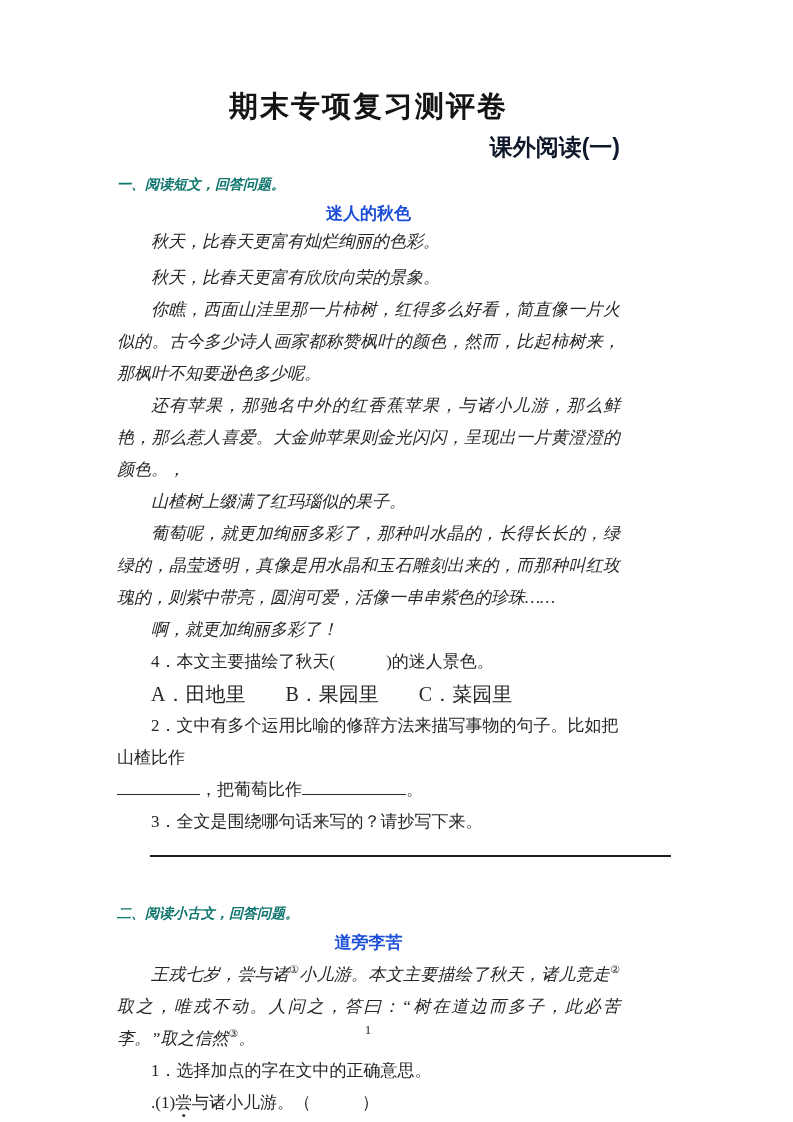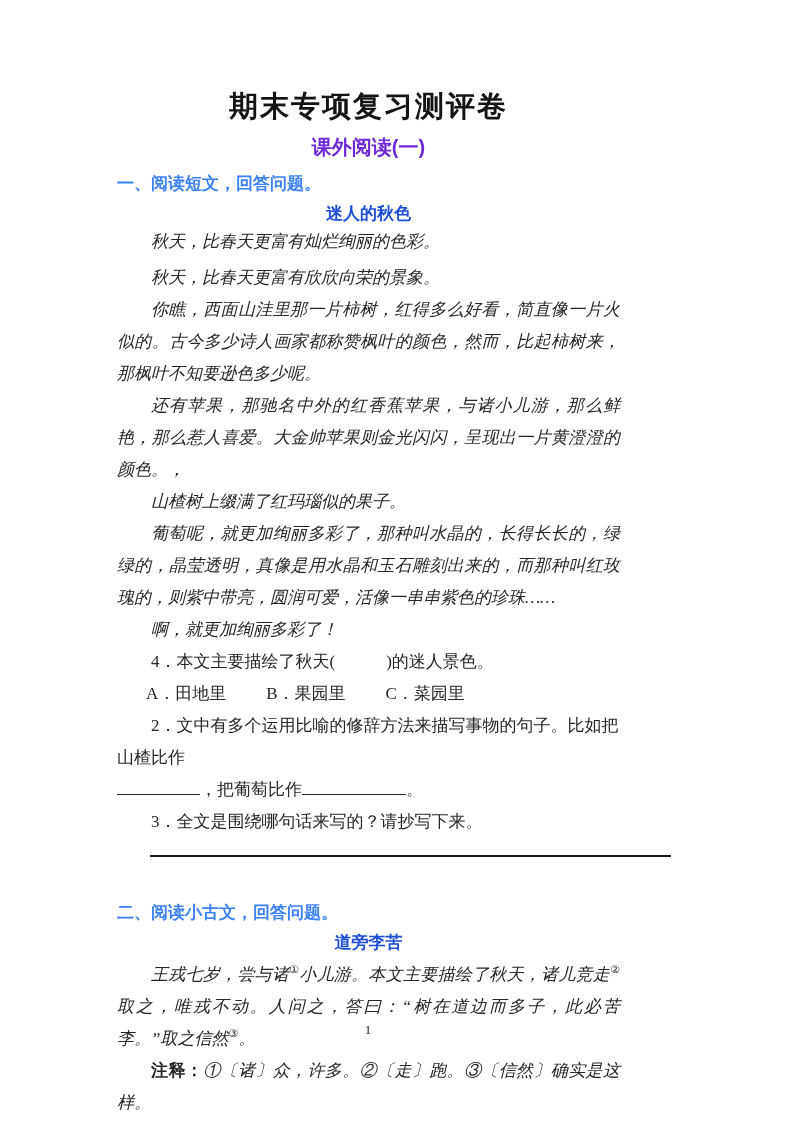--- a/index.html
+++ b/index.html
@@ -17,39 +17,39 @@
   }
   
   .hei{font-family:"Liberation Sans","DejaVu Sans",sans-serif;font-weight:bold;}
   .song{font-family:"Liberation Serif","DejaVu Serif",serif;font-weight:normal;}
   .kai{font-family:"Liberation Serif","DejaVu Serif",serif;font-style:italic;}
   .doc-title{
     font-size:29px;line-height:40px;letter-spacing:2px;
     text-align:center;color:#141414;margin:0;
   }
   .doc-subtitle{
-    font-size:20px;line-height:26px;text-align:center;
-    color:#6d28d9;margin:8px 0 0 0;
+    font-size:23px;line-height:26px;text-align:right;
+    color:#0f172a;margin:8px 0 0 0;
   }
   .section-heading{
-    font-size:17px;line-height:24px;color:#3b82f6;margin:12px 0 0 0;
+    font-size:14px;line-height:24px;color:#0f766e;margin:12px 0 0 0;font-style:italic;
   }
   .passage-title{
     font-size:17px;line-height:24px;text-align:center;color:#1d4ed8;margin:6px 0 0 0;
   }
   .para{
     font-size:17px;line-height:32px;margin:0;
     text-indent:2em;text-align:justify;
   }
   .para.first{margin-top:4px;}
   .qline{
     font-size:17px;line-height:32px;margin:0;text-indent:2em;
   }
   .options-line{
-    font-size:17px;line-height:32px;margin:0;padding-left:1.7em;
+    font-size:20px;line-height:32px;margin:0;padding-left:1.7em;
   }
   .options-line .opt{margin-right:40px;}
   .blank-line{
     font-size:17px;line-height:32px;margin:0;
   }
   .blank{
     display:inline-block;
     border-bottom:1.5px solid #2a2a2a;
     height:20px;vertical-align:baseline;
   }
@@ -108,21 +108,20 @@
 
     <p class="qline song">3．全文是围绕哪句话来写的？请抄写下来。</p>
 
     <div class="divider"></div>
 
     <p class="section-heading hei sec2-heading">二、阅读小古文，回答问题。</p>
     <p class="passage-title hei">道旁李苦</p>
 
     <p class="para kai first"><span>王戎七岁，尝与诸</span><span class="sup">①</span><span>小儿游。本文主要描绘了秋天，诸儿竞走</span><span class="sup">②</span><span>取之，唯戎不动。人问之，答曰：“树在道边而多子，此必苦李。”取之信然</span><span class="sup">③</span><span>。</span></p>
 
-    <p class="para kai"><span class="note-label hei">注释：</span><span>①〔诸〕众，许多。②〔走〕跑。③〔信然〕确实是这样。</span></p>
 
     <p class="qline song">1．选择加点的字在文中的正确意思。</p>
 
     <p class="qline song"><span>.(1)</span><span class="emph">尝</span><span>与诸小儿游。（　　　）</span></p>
 
   </div>
 
   <div class="page-number">1</div>
 </div>
 

